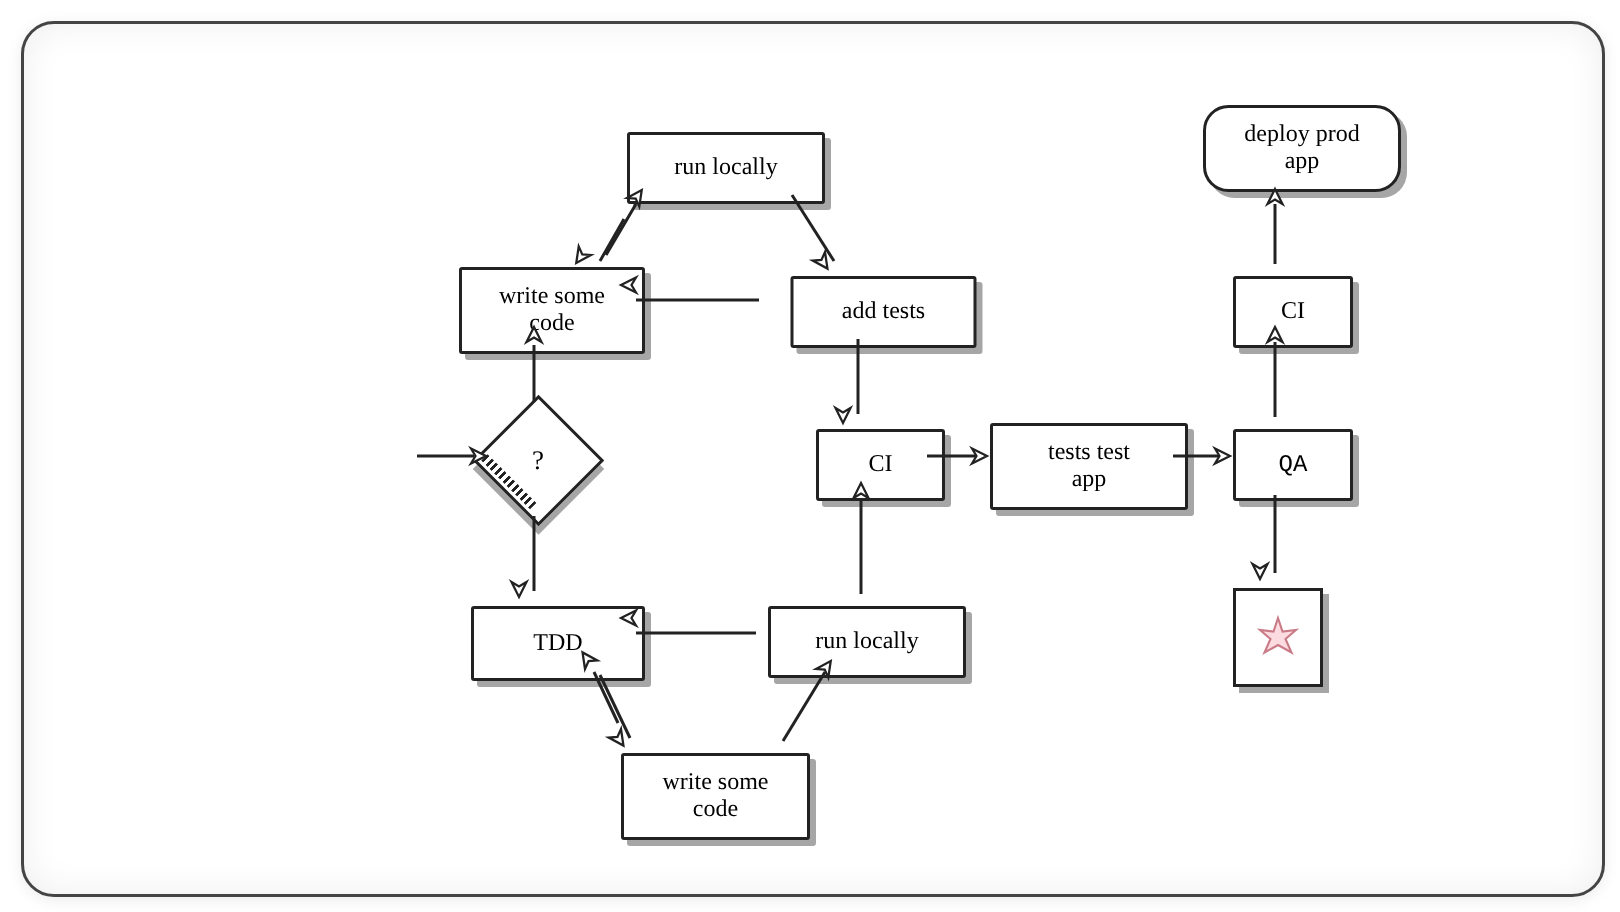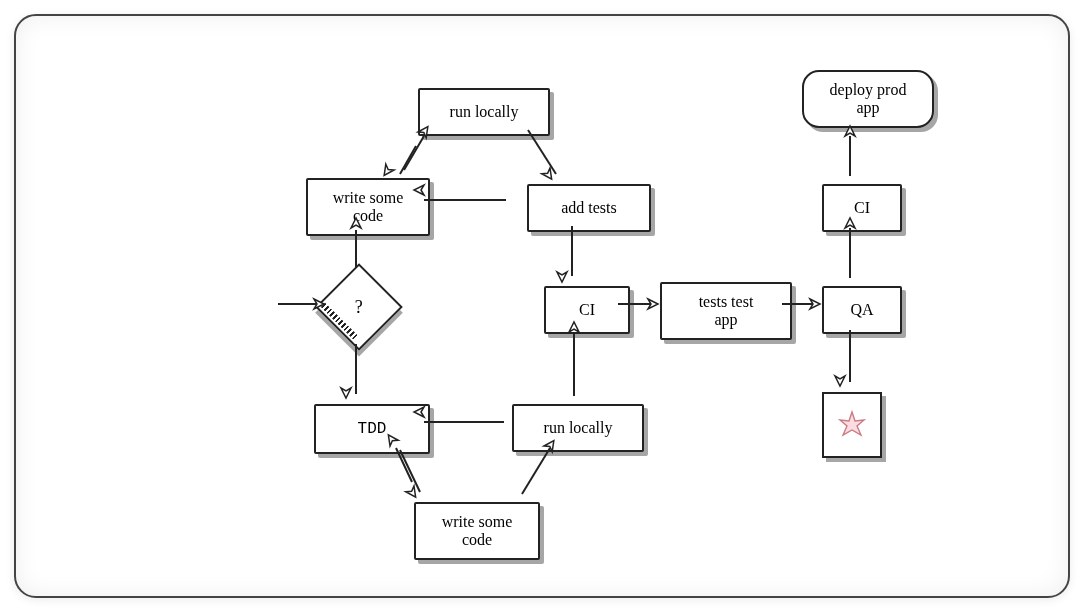--- a/index.html
+++ b/index.html
@@ -48,26 +48,26 @@
 
   <div class="node" style="left:498px;top:168px;width:100px;height:32px;margin-left:13px;">add tests</div>
 
   <div class="node" style="left:528px;top:270px;width:62px;height:32px;">CI</div>
 
   <div class="node" style="left:496px;top:388px;width:108px;height:32px;">run locally</div>
 
   <div class="node" style="left:398px;top:486px;width:102px;height:42px;">write some
 code</div>
 
-  <div class="node" style="left:298px;top:388px;width:92px;height:34px;font-family:Liberation Mono, monospace;">TDD</div>
+  <div class="node" style="left:298px;top:388px;width:92px;height:34px;">TDD</div>
 
   <div class="node" style="left:644px;top:266px;width:108px;height:42px;">tests test
 app</div>
 
-  <div class="node" style="left:806px;top:270px;width:56px;height:32px;">QA</div>
+  <div class="node" style="left:806px;top:270px;width:56px;height:32px;font-family:Liberation Mono, monospace;">QA</div>
 
   <div class="node" style="left:806px;top:168px;width:56px;height:32px;">CI</div>
 
   <div class="node" style="left:786px;top:54px;width:108px;height:42px;border-radius:17px;">deploy prod
 app</div>
 
   <div class="star-box" style="left:806px;top:376px;">
     <svg width="30" height="30" viewBox="0 0 30 30">
       <polygon points="15,2 18,11 27,10 20,16 24,25 15,20 6,25 10,16 3,10 12,11" fill="#fcdce0" stroke="#c97b86" stroke-width="1.4"></polygon>
     </svg>

